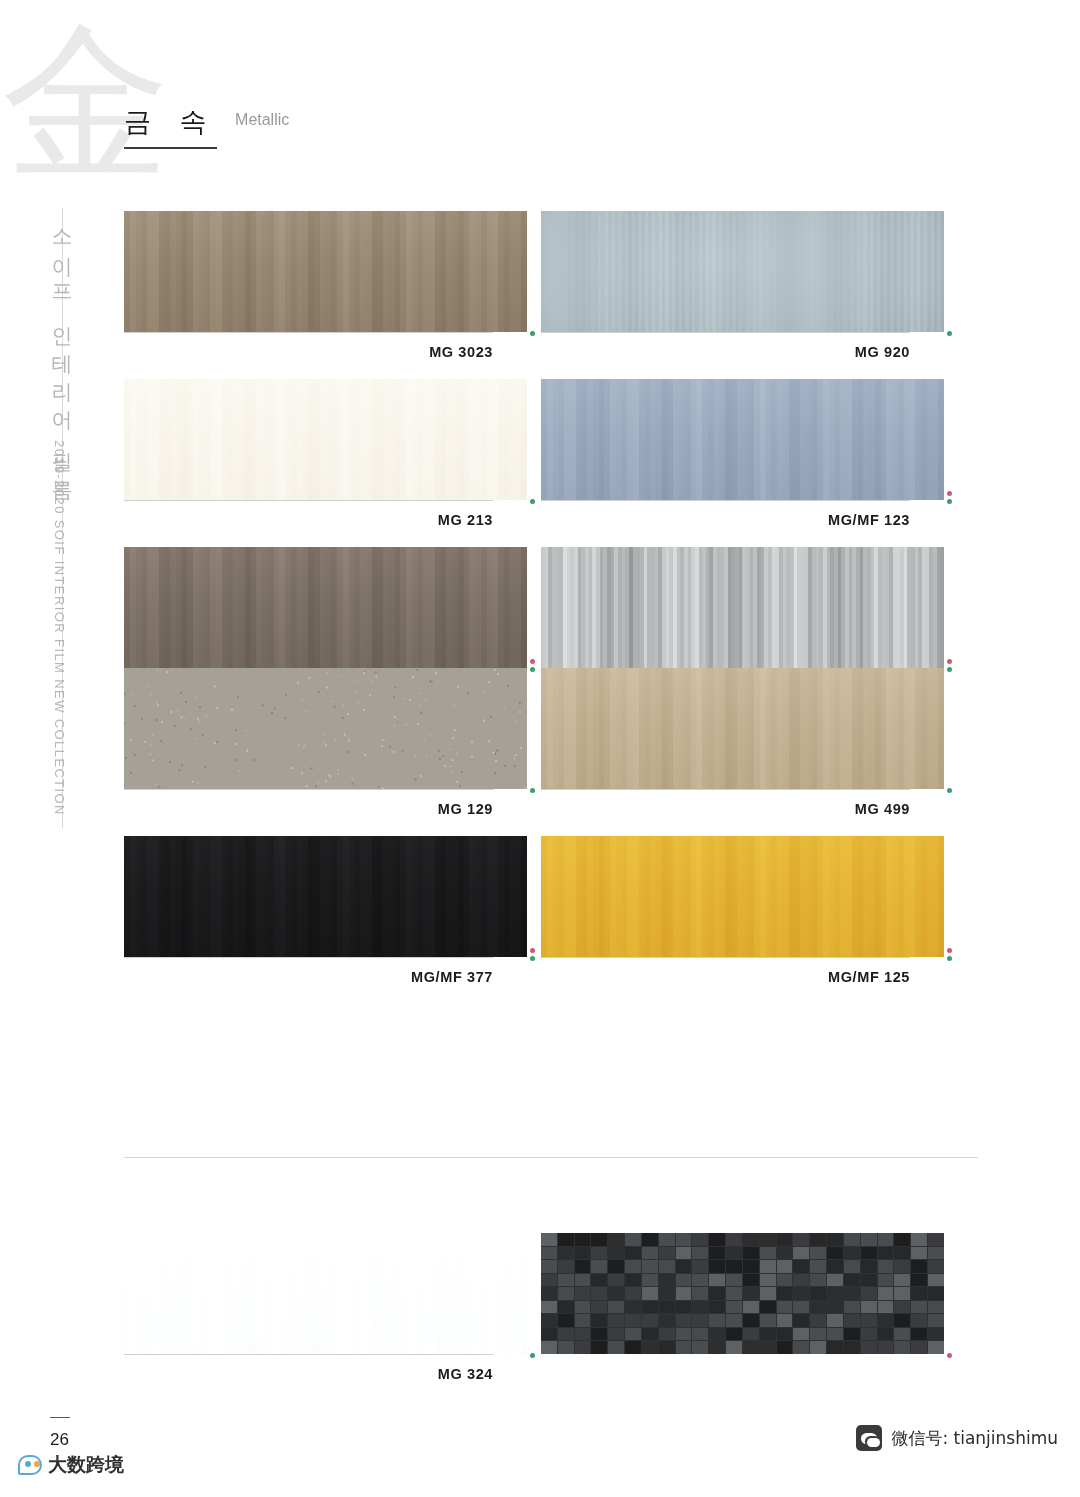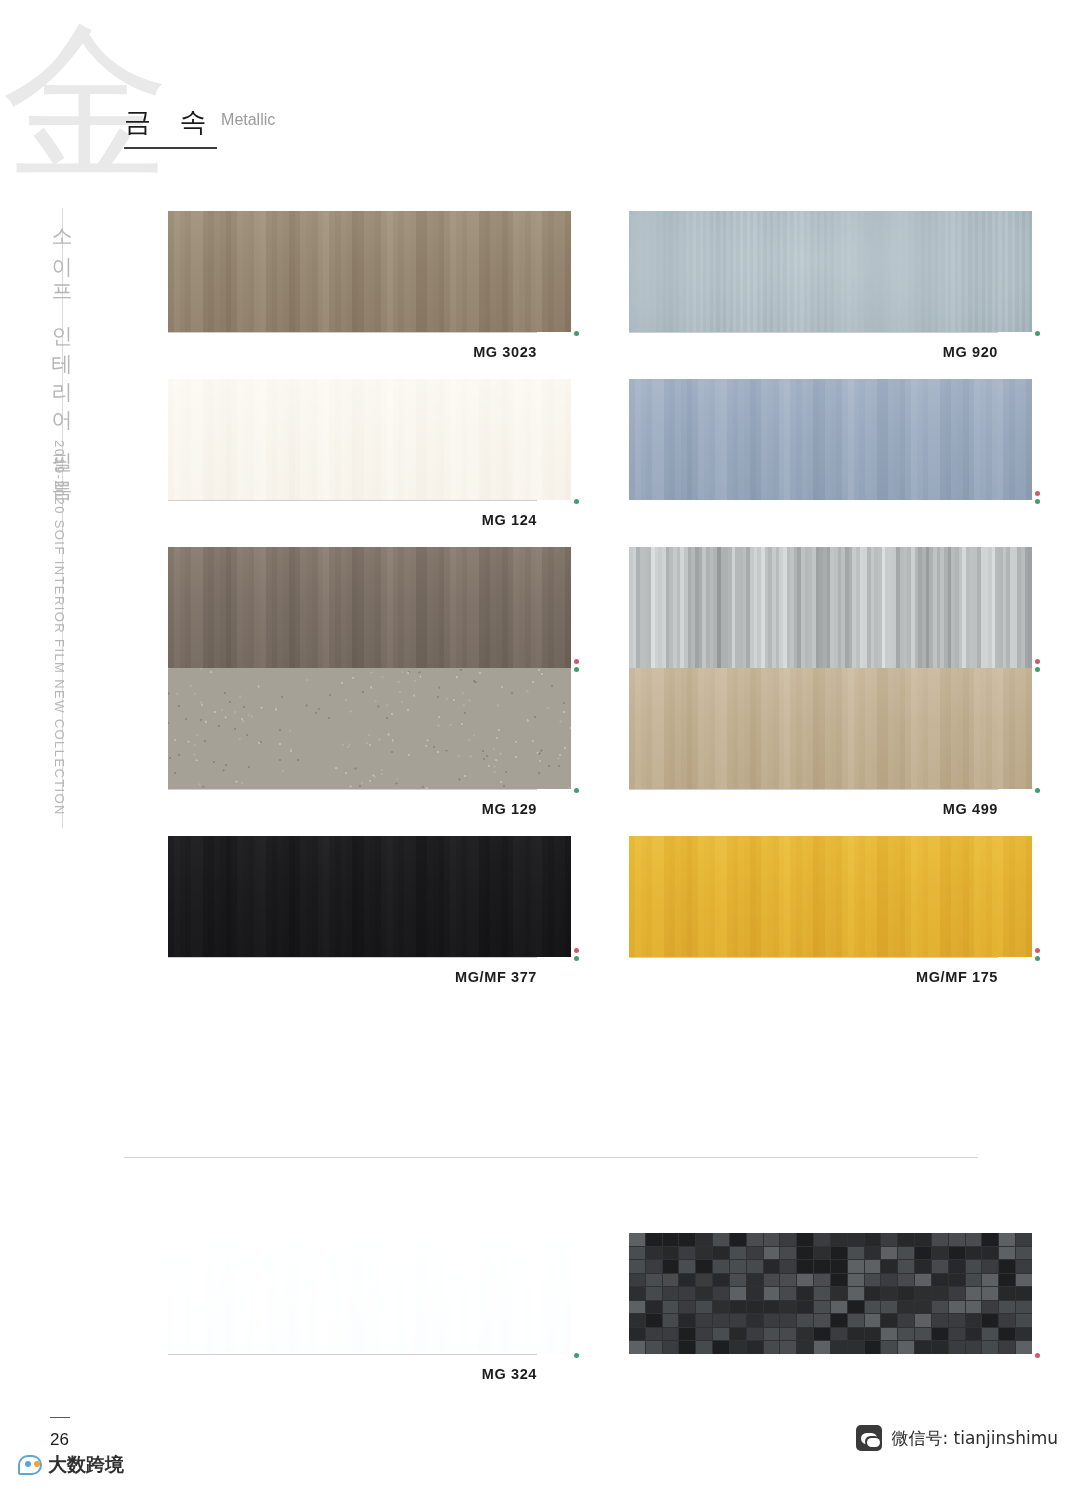--- a/index.html
+++ b/index.html
@@ -51,33 +51,34 @@
   .header-ko {
     display:inline-block;
     font-family:"DejaVu Sans", sans-serif;
     font-size:27px; letter-spacing:10px;
     color:#1a1a1a;
     border-bottom:2px solid #3b3b3b;
     padding-bottom:7px;
   }
   .header-en {
     display:inline-block;
+    margin-left:14px;
     font-size:16px;
     color:#9a9a9a;
     vertical-align:6px;
   }
 
   
   .grid {
     position:absolute;
     left:124px; top:211px;
     width:854px;
   }
   .row { display:flex; gap:48px; }
-  .cell { width:369px;margin-left:44px; }
+  .cell { width:369px; }
   .swatch {
     width:403px; height:121px;
     position:relative;
   }
   .swatch-inner { position:absolute; inset:0; }
   .caption {
     border-top:1px solid #cfcfcf;
     text-align:right;
     font-size:14.5px;
     font-weight:bold;
@@ -200,30 +201,31 @@
       </div>
     </div>
     <div class="row">
       <div class="cell">
         <div class="swatch">
           <div class="swatch-inner" style="background: linear-gradient(90deg, rgb(227, 220, 208) 0%, rgb(227, 220, 208) 1.43%, rgb(236, 229, 217) 1.43%, rgb(236, 229, 217) 2.86%, rgb(231, 224, 212) 2.86%, rgb(231, 224, 212) 4.29%, rgb(227, 220, 208) 4.29%, rgb(227, 220, 208) 5.71%, rgb(235, 228, 216) 5.71%, rgb(235, 228, 216) 7.14%, rgb(235, 228, 216) 7.14%, rgb(235, 228, 216) 8.57%, rgb(223, 216, 204) 8.57%, rgb(223, 216, 204) 10%, rgb(220, 213, 201) 10%, rgb(220, 213, 201) 11.43%, rgb(227, 220, 208) 11.43%, rgb(227, 220, 208) 12.86%, rgb(223, 216, 204) 12.86%, rgb(223, 216, 204) 14.29%, rgb(216, 209, 197) 14.29%, rgb(216, 209, 197) 15.71%, rgb(223, 216, 204) 15.71%, rgb(223, 216, 204) 17.14%, rgb(233, 226, 214) 17.14%, rgb(233, 226, 214) 18.57%, rgb(230, 223, 211) 18.57%, rgb(230, 223, 211) 20%, rgb(227, 220, 208) 20%, rgb(227, 220, 208) 21.43%, rgb(235, 228, 216) 21.43%, rgb(235, 228, 216) 22.86%, rgb(237, 230, 218) 22.86%, rgb(237, 230, 218) 24.29%, rgb(226, 219, 207) 24.29%, rgb(226, 219, 207) 25.71%, rgb(222, 215, 203) 25.71%, rgb(222, 215, 203) 27.14%, rgb(228, 221, 209) 27.14%, rgb(228, 221, 209) 28.57%, rgb(225, 218, 206) 28.57%, rgb(225, 218, 206) 30%, rgb(216, 209, 197) 30%, rgb(216, 209, 197) 31.43%, rgb(221, 214, 202) 31.43%, rgb(221, 214, 202) 32.86%, rgb(231, 224, 212) 32.86%, rgb(231, 224, 212) 34.29%, rgb(228, 221, 209) 34.29%, rgb(228, 221, 209) 35.72%, rgb(225, 218, 206) 35.72%, rgb(225, 218, 206) 37.14%, rgb(234, 227, 215) 37.14%, rgb(234, 227, 215) 38.57%, rgb(239, 232, 220) 38.57%, rgb(239, 232, 220) 40%, rgb(229, 222, 210) 40%, rgb(229, 222, 210) 41.43%, rgb(224, 217, 205) 41.43%, rgb(224, 217, 205) 42.86%, rgb(230, 223, 211) 42.86%, rgb(230, 223, 211) 44.29%, rgb(227, 220, 208) 44.29%, rgb(227, 220, 208) 45.72%, rgb(216, 209, 197) 45.72%, rgb(216, 209, 197) 47.14%, rgb(219, 212, 200) 47.14%, rgb(219, 212, 200) 48.57%, rgb(228, 221, 209) 48.57%, rgb(228, 221, 209) 50%, rgb(226, 219, 207) 50%, rgb(226, 219, 207) 51.43%, rgb(222, 215, 203) 51.43%, rgb(222, 215, 203) 52.86%, rgb(232, 225, 213) 52.86%, rgb(232, 225, 213) 54.29%, rgb(239, 232, 220) 54.29%, rgb(239, 232, 220) 55.72%, rgb(231, 224, 212) 55.72%, rgb(231, 224, 212) 57.14%, rgb(226, 219, 207) 57.14%, rgb(226, 219, 207) 58.57%, rgb(232, 225, 213) 58.57%, rgb(232, 225, 213) 60%, rgb(230, 223, 211) 60%, rgb(230, 223, 211) 61.43%, rgb(218, 211, 199) 61.43%, rgb(218, 211, 199) 62.86%, rgb(218, 211, 199) 62.86%, rgb(218, 211, 199) 64.29%, rgb(227, 220, 208) 64.29%, rgb(227, 220, 208) 65.72%, rgb(225, 218, 206) 65.72%, rgb(225, 218, 206) 67.14%, rgb(220, 213, 201) 67.14%, rgb(220, 213, 201) 68.57%, rgb(228, 221, 209) 68.57%, rgb(228, 221, 209) 70%, rgb(237, 230, 218) 70%, rgb(237, 230, 218) 71.43%, rgb(232, 225, 213) 71.43%, rgb(232, 225, 213) 72.86%, rgb(227, 220, 208) 72.86%, rgb(227, 220, 208) 74.29%, rgb(233, 226, 214) 74.29%, rgb(233, 226, 214) 75.72%, rgb(233, 226, 214) 75.72%, rgb(233, 226, 214) 77.14%, rgb(221, 214, 202) 77.14%, rgb(221, 214, 202) 78.57%, rgb(218, 211, 199) 78.57%, rgb(218, 211, 199) 80%, rgb(226, 219, 207) 80%, rgb(226, 219, 207) 81.43%, rgb(224, 217, 205) 81.43%, rgb(224, 217, 205) 82.86%, rgb(218, 211, 199) 82.86%, rgb(218, 211, 199) 84.29%, rgb(225, 218, 206) 84.29%, rgb(225, 218, 206) 85.72%, rgb(235, 228, 216) 85.72%, rgb(235, 228, 216) 87.14%, rgb(232, 225, 213) 87.14%, rgb(232, 225, 213) 88.57%, rgb(227, 220, 208) 88.57%, rgb(227, 220, 208) 90%, rgb(234, 227, 215) 90%, rgb(234, 227, 215) 91.43%, rgb(236, 229, 217) 91.43%, rgb(236, 229, 217) 92.86%, rgb(225, 218, 206) 92.86%, rgb(225, 218, 206) 94.29%, rgb(220, 213, 201) 94.29%, rgb(220, 213, 201) 95.72%, rgb(226, 219, 207) 95.72%, rgb(226, 219, 207) 97.14%, rgb(225, 218, 206) 97.14%, rgb(225, 218, 206) 98.57%, rgb(216, 209, 197) 98.57%, rgb(216, 209, 197) 100%), linear-gradient(rgb(237, 230, 218), rgb(227, 220, 208) 45%, rgb(219, 212, 200)) rgb(227, 220, 208); background-blend-mode: overlay, normal;"></div>
           <div class="dots">
             <span class="dot" style="background: rgb(63, 159, 106);"></span>
           </div>
         </div>
-        <div class="caption">MG 124</div>
+        <div class="caption">MG 213</div>
       </div>
       <div class="cell">
         <div class="swatch">
           <div class="swatch-inner" style="background: linear-gradient(90deg, rgb(142, 151, 164) 0%, rgb(142, 151, 164) 1.43%, rgb(151, 160, 173) 1.43%, rgb(151, 160, 173) 2.86%, rgb(146, 155, 168) 2.86%, rgb(146, 155, 168) 4.29%, rgb(142, 151, 164) 4.29%, rgb(142, 151, 164) 5.71%, rgb(150, 159, 172) 5.71%, rgb(150, 159, 172) 7.14%, rgb(150, 159, 172) 7.14%, rgb(150, 159, 172) 8.57%, rgb(138, 147, 160) 8.57%, rgb(138, 147, 160) 10%, rgb(135, 144, 157) 10%, rgb(135, 144, 157) 11.43%, rgb(142, 151, 164) 11.43%, rgb(142, 151, 164) 12.86%, rgb(138, 147, 160) 12.86%, rgb(138, 147, 160) 14.29%, rgb(131, 140, 153) 14.29%, rgb(131, 140, 153) 15.71%, rgb(138, 147, 160) 15.71%, rgb(138, 147, 160) 17.14%, rgb(148, 157, 170) 17.14%, rgb(148, 157, 170) 18.57%, rgb(145, 154, 167) 18.57%, rgb(145, 154, 167) 20%, rgb(142, 151, 164) 20%, rgb(142, 151, 164) 21.43%, rgb(150, 159, 172) 21.43%, rgb(150, 159, 172) 22.86%, rgb(152, 161, 174) 22.86%, rgb(152, 161, 174) 24.29%, rgb(141, 150, 163) 24.29%, rgb(141, 150, 163) 25.71%, rgb(137, 146, 159) 25.71%, rgb(137, 146, 159) 27.14%, rgb(143, 152, 165) 27.14%, rgb(143, 152, 165) 28.57%, rgb(140, 149, 162) 28.57%, rgb(140, 149, 162) 30%, rgb(131, 140, 153) 30%, rgb(131, 140, 153) 31.43%, rgb(136, 145, 158) 31.43%, rgb(136, 145, 158) 32.86%, rgb(146, 155, 168) 32.86%, rgb(146, 155, 168) 34.29%, rgb(143, 152, 165) 34.29%, rgb(143, 152, 165) 35.72%, rgb(140, 149, 162) 35.72%, rgb(140, 149, 162) 37.14%, rgb(149, 158, 171) 37.14%, rgb(149, 158, 171) 38.57%, rgb(154, 163, 176) 38.57%, rgb(154, 163, 176) 40%, rgb(144, 153, 166) 40%, rgb(144, 153, 166) 41.43%, rgb(139, 148, 161) 41.43%, rgb(139, 148, 161) 42.86%, rgb(145, 154, 167) 42.86%, rgb(145, 154, 167) 44.29%, rgb(142, 151, 164) 44.29%, rgb(142, 151, 164) 45.72%, rgb(131, 140, 153) 45.72%, rgb(131, 140, 153) 47.14%, rgb(134, 143, 156) 47.14%, rgb(134, 143, 156) 48.57%, rgb(143, 152, 165) 48.57%, rgb(143, 152, 165) 50%, rgb(141, 150, 163) 50%, rgb(141, 150, 163) 51.43%, rgb(137, 146, 159) 51.43%, rgb(137, 146, 159) 52.86%, rgb(147, 156, 169) 52.86%, rgb(147, 156, 169) 54.29%, rgb(154, 163, 176) 54.29%, rgb(154, 163, 176) 55.72%, rgb(146, 155, 168) 55.72%, rgb(146, 155, 168) 57.14%, rgb(141, 150, 163) 57.14%, rgb(141, 150, 163) 58.57%, rgb(147, 156, 169) 58.57%, rgb(147, 156, 169) 60%, rgb(145, 154, 167) 60%, rgb(145, 154, 167) 61.43%, rgb(133, 142, 155) 61.43%, rgb(133, 142, 155) 62.86%, rgb(133, 142, 155) 62.86%, rgb(133, 142, 155) 64.29%, rgb(142, 151, 164) 64.29%, rgb(142, 151, 164) 65.72%, rgb(140, 149, 162) 65.72%, rgb(140, 149, 162) 67.14%, rgb(135, 144, 157) 67.14%, rgb(135, 144, 157) 68.57%, rgb(143, 152, 165) 68.57%, rgb(143, 152, 165) 70%, rgb(152, 161, 174) 70%, rgb(152, 161, 174) 71.43%, rgb(147, 156, 169) 71.43%, rgb(147, 156, 169) 72.86%, rgb(142, 151, 164) 72.86%, rgb(142, 151, 164) 74.29%, rgb(148, 157, 170) 74.29%, rgb(148, 157, 170) 75.72%, rgb(148, 157, 170) 75.72%, rgb(148, 157, 170) 77.14%, rgb(136, 145, 158) 77.14%, rgb(136, 145, 158) 78.57%, rgb(133, 142, 155) 78.57%, rgb(133, 142, 155) 80%, rgb(141, 150, 163) 80%, rgb(141, 150, 163) 81.43%, rgb(139, 148, 161) 81.43%, rgb(139, 148, 161) 82.86%, rgb(133, 142, 155) 82.86%, rgb(133, 142, 155) 84.29%, rgb(140, 149, 162) 84.29%, rgb(140, 149, 162) 85.72%, rgb(150, 159, 172) 85.72%, rgb(150, 159, 172) 87.14%, rgb(147, 156, 169) 87.14%, rgb(147, 156, 169) 88.57%, rgb(142, 151, 164) 88.57%, rgb(142, 151, 164) 90%, rgb(149, 158, 171) 90%, rgb(149, 158, 171) 91.43%, rgb(151, 160, 173) 91.43%, rgb(151, 160, 173) 92.86%, rgb(140, 149, 162) 92.86%, rgb(140, 149, 162) 94.29%, rgb(135, 144, 157) 94.29%, rgb(135, 144, 157) 95.72%, rgb(141, 150, 163) 95.72%, rgb(141, 150, 163) 97.14%, rgb(140, 149, 162) 97.14%, rgb(140, 149, 162) 98.57%, rgb(131, 140, 153) 98.57%, rgb(131, 140, 153) 100%), linear-gradient(rgb(152, 161, 174), rgb(142, 151, 164) 45%, rgb(134, 143, 156)) rgb(142, 151, 164); background-blend-mode: overlay, normal;"></div>
           <div class="dots">
             <span class="dot" style="background: rgb(207, 90, 110);"></span>
             <span class="dot" style="background: rgb(63, 159, 106);"></span>
           </div>
         </div>
+        <div class="caption">MG/MF 123</div>
       </div>
     </div>
     <div class="row">
       <div class="cell">
         <div class="swatch">
           <div class="swatch-inner" style="background: linear-gradient(90deg, rgb(125, 119, 113) 0%, rgb(125, 119, 113) 1.43%, rgb(134, 128, 122) 1.43%, rgb(134, 128, 122) 2.86%, rgb(129, 123, 117) 2.86%, rgb(129, 123, 117) 4.29%, rgb(125, 119, 113) 4.29%, rgb(125, 119, 113) 5.71%, rgb(133, 127, 121) 5.71%, rgb(133, 127, 121) 7.14%, rgb(133, 127, 121) 7.14%, rgb(133, 127, 121) 8.57%, rgb(121, 115, 109) 8.57%, rgb(121, 115, 109) 10%, rgb(118, 112, 106) 10%, rgb(118, 112, 106) 11.43%, rgb(125, 119, 113) 11.43%, rgb(125, 119, 113) 12.86%, rgb(121, 115, 109) 12.86%, rgb(121, 115, 109) 14.29%, rgb(114, 108, 102) 14.29%, rgb(114, 108, 102) 15.71%, rgb(121, 115, 109) 15.71%, rgb(121, 115, 109) 17.14%, rgb(131, 125, 119) 17.14%, rgb(131, 125, 119) 18.57%, rgb(128, 122, 116) 18.57%, rgb(128, 122, 116) 20%, rgb(125, 119, 113) 20%, rgb(125, 119, 113) 21.43%, rgb(133, 127, 121) 21.43%, rgb(133, 127, 121) 22.86%, rgb(135, 129, 123) 22.86%, rgb(135, 129, 123) 24.29%, rgb(124, 118, 112) 24.29%, rgb(124, 118, 112) 25.71%, rgb(120, 114, 108) 25.71%, rgb(120, 114, 108) 27.14%, rgb(126, 120, 114) 27.14%, rgb(126, 120, 114) 28.57%, rgb(123, 117, 111) 28.57%, rgb(123, 117, 111) 30%, rgb(114, 108, 102) 30%, rgb(114, 108, 102) 31.43%, rgb(119, 113, 107) 31.43%, rgb(119, 113, 107) 32.86%, rgb(129, 123, 117) 32.86%, rgb(129, 123, 117) 34.29%, rgb(126, 120, 114) 34.29%, rgb(126, 120, 114) 35.72%, rgb(123, 117, 111) 35.72%, rgb(123, 117, 111) 37.14%, rgb(132, 126, 120) 37.14%, rgb(132, 126, 120) 38.57%, rgb(137, 131, 125) 38.57%, rgb(137, 131, 125) 40%, rgb(127, 121, 115) 40%, rgb(127, 121, 115) 41.43%, rgb(122, 116, 110) 41.43%, rgb(122, 116, 110) 42.86%, rgb(128, 122, 116) 42.86%, rgb(128, 122, 116) 44.29%, rgb(125, 119, 113) 44.29%, rgb(125, 119, 113) 45.72%, rgb(114, 108, 102) 45.72%, rgb(114, 108, 102) 47.14%, rgb(117, 111, 105) 47.14%, rgb(117, 111, 105) 48.57%, rgb(126, 120, 114) 48.57%, rgb(126, 120, 114) 50%, rgb(124, 118, 112) 50%, rgb(124, 118, 112) 51.43%, rgb(120, 114, 108) 51.43%, rgb(120, 114, 108) 52.86%, rgb(130, 124, 118) 52.86%, rgb(130, 124, 118) 54.29%, rgb(137, 131, 125) 54.29%, rgb(137, 131, 125) 55.72%, rgb(129, 123, 117) 55.72%, rgb(129, 123, 117) 57.14%, rgb(124, 118, 112) 57.14%, rgb(124, 118, 112) 58.57%, rgb(130, 124, 118) 58.57%, rgb(130, 124, 118) 60%, rgb(128, 122, 116) 60%, rgb(128, 122, 116) 61.43%, rgb(116, 110, 104) 61.43%, rgb(116, 110, 104) 62.86%, rgb(116, 110, 104) 62.86%, rgb(116, 110, 104) 64.29%, rgb(125, 119, 113) 64.29%, rgb(125, 119, 113) 65.72%, rgb(123, 117, 111) 65.72%, rgb(123, 117, 111) 67.14%, rgb(118, 112, 106) 67.14%, rgb(118, 112, 106) 68.57%, rgb(126, 120, 114) 68.57%, rgb(126, 120, 114) 70%, rgb(135, 129, 123) 70%, rgb(135, 129, 123) 71.43%, rgb(130, 124, 118) 71.43%, rgb(130, 124, 118) 72.86%, rgb(125, 119, 113) 72.86%, rgb(125, 119, 113) 74.29%, rgb(131, 125, 119) 74.29%, rgb(131, 125, 119) 75.72%, rgb(131, 125, 119) 75.72%, rgb(131, 125, 119) 77.14%, rgb(119, 113, 107) 77.14%, rgb(119, 113, 107) 78.57%, rgb(116, 110, 104) 78.57%, rgb(116, 110, 104) 80%, rgb(124, 118, 112) 80%, rgb(124, 118, 112) 81.43%, rgb(122, 116, 110) 81.43%, rgb(122, 116, 110) 82.86%, rgb(116, 110, 104) 82.86%, rgb(116, 110, 104) 84.29%, rgb(123, 117, 111) 84.29%, rgb(123, 117, 111) 85.72%, rgb(133, 127, 121) 85.72%, rgb(133, 127, 121) 87.14%, rgb(130, 124, 118) 87.14%, rgb(130, 124, 118) 88.57%, rgb(125, 119, 113) 88.57%, rgb(125, 119, 113) 90%, rgb(132, 126, 120) 90%, rgb(132, 126, 120) 91.43%, rgb(134, 128, 122) 91.43%, rgb(134, 128, 122) 92.86%, rgb(123, 117, 111) 92.86%, rgb(123, 117, 111) 94.29%, rgb(118, 112, 106) 94.29%, rgb(118, 112, 106) 95.72%, rgb(124, 118, 112) 95.72%, rgb(124, 118, 112) 97.14%, rgb(123, 117, 111) 97.14%, rgb(123, 117, 111) 98.57%, rgb(114, 108, 102) 98.57%, rgb(114, 108, 102) 100%), linear-gradient(rgb(135, 129, 123), rgb(125, 119, 113) 45%, rgb(117, 111, 105)) rgb(125, 119, 113); background-blend-mode: overlay, normal;"></div>
           <div class="dots">
             <span class="dot" style="background: rgb(207, 90, 110);"></span>
             <span class="dot" style="background: rgb(63, 159, 106);"></span>
           </div>
@@ -271,21 +273,21 @@
         <div class="caption">MG/MF 377</div>
       </div>
       <div class="cell">
         <div class="swatch">
           <div class="swatch-inner" style="background: linear-gradient(90deg, rgb(195, 156, 81) 0%, rgb(195, 156, 81) 1.43%, rgb(204, 165, 90) 1.43%, rgb(204, 165, 90) 2.86%, rgb(199, 160, 85) 2.86%, rgb(199, 160, 85) 4.29%, rgb(195, 156, 81) 4.29%, rgb(195, 156, 81) 5.71%, rgb(203, 164, 89) 5.71%, rgb(203, 164, 89) 7.14%, rgb(203, 164, 89) 7.14%, rgb(203, 164, 89) 8.57%, rgb(191, 152, 77) 8.57%, rgb(191, 152, 77) 10%, rgb(188, 149, 74) 10%, rgb(188, 149, 74) 11.43%, rgb(195, 156, 81) 11.43%, rgb(195, 156, 81) 12.86%, rgb(191, 152, 77) 12.86%, rgb(191, 152, 77) 14.29%, rgb(184, 145, 70) 14.29%, rgb(184, 145, 70) 15.71%, rgb(191, 152, 77) 15.71%, rgb(191, 152, 77) 17.14%, rgb(201, 162, 87) 17.14%, rgb(201, 162, 87) 18.57%, rgb(198, 159, 84) 18.57%, rgb(198, 159, 84) 20%, rgb(195, 156, 81) 20%, rgb(195, 156, 81) 21.43%, rgb(203, 164, 89) 21.43%, rgb(203, 164, 89) 22.86%, rgb(205, 166, 91) 22.86%, rgb(205, 166, 91) 24.29%, rgb(194, 155, 80) 24.29%, rgb(194, 155, 80) 25.71%, rgb(190, 151, 76) 25.71%, rgb(190, 151, 76) 27.14%, rgb(196, 157, 82) 27.14%, rgb(196, 157, 82) 28.57%, rgb(193, 154, 79) 28.57%, rgb(193, 154, 79) 30%, rgb(184, 145, 70) 30%, rgb(184, 145, 70) 31.43%, rgb(189, 150, 75) 31.43%, rgb(189, 150, 75) 32.86%, rgb(199, 160, 85) 32.86%, rgb(199, 160, 85) 34.29%, rgb(196, 157, 82) 34.29%, rgb(196, 157, 82) 35.72%, rgb(193, 154, 79) 35.72%, rgb(193, 154, 79) 37.14%, rgb(202, 163, 88) 37.14%, rgb(202, 163, 88) 38.57%, rgb(207, 168, 93) 38.57%, rgb(207, 168, 93) 40%, rgb(197, 158, 83) 40%, rgb(197, 158, 83) 41.43%, rgb(192, 153, 78) 41.43%, rgb(192, 153, 78) 42.86%, rgb(198, 159, 84) 42.86%, rgb(198, 159, 84) 44.29%, rgb(195, 156, 81) 44.29%, rgb(195, 156, 81) 45.72%, rgb(184, 145, 70) 45.72%, rgb(184, 145, 70) 47.14%, rgb(187, 148, 73) 47.14%, rgb(187, 148, 73) 48.57%, rgb(196, 157, 82) 48.57%, rgb(196, 157, 82) 50%, rgb(194, 155, 80) 50%, rgb(194, 155, 80) 51.43%, rgb(190, 151, 76) 51.43%, rgb(190, 151, 76) 52.86%, rgb(200, 161, 86) 52.86%, rgb(200, 161, 86) 54.29%, rgb(207, 168, 93) 54.29%, rgb(207, 168, 93) 55.72%, rgb(199, 160, 85) 55.72%, rgb(199, 160, 85) 57.14%, rgb(194, 155, 80) 57.14%, rgb(194, 155, 80) 58.57%, rgb(200, 161, 86) 58.57%, rgb(200, 161, 86) 60%, rgb(198, 159, 84) 60%, rgb(198, 159, 84) 61.43%, rgb(186, 147, 72) 61.43%, rgb(186, 147, 72) 62.86%, rgb(186, 147, 72) 62.86%, rgb(186, 147, 72) 64.29%, rgb(195, 156, 81) 64.29%, rgb(195, 156, 81) 65.72%, rgb(193, 154, 79) 65.72%, rgb(193, 154, 79) 67.14%, rgb(188, 149, 74) 67.14%, rgb(188, 149, 74) 68.57%, rgb(196, 157, 82) 68.57%, rgb(196, 157, 82) 70%, rgb(205, 166, 91) 70%, rgb(205, 166, 91) 71.43%, rgb(200, 161, 86) 71.43%, rgb(200, 161, 86) 72.86%, rgb(195, 156, 81) 72.86%, rgb(195, 156, 81) 74.29%, rgb(201, 162, 87) 74.29%, rgb(201, 162, 87) 75.72%, rgb(201, 162, 87) 75.72%, rgb(201, 162, 87) 77.14%, rgb(189, 150, 75) 77.14%, rgb(189, 150, 75) 78.57%, rgb(186, 147, 72) 78.57%, rgb(186, 147, 72) 80%, rgb(194, 155, 80) 80%, rgb(194, 155, 80) 81.43%, rgb(192, 153, 78) 81.43%, rgb(192, 153, 78) 82.86%, rgb(186, 147, 72) 82.86%, rgb(186, 147, 72) 84.29%, rgb(193, 154, 79) 84.29%, rgb(193, 154, 79) 85.72%, rgb(203, 164, 89) 85.72%, rgb(203, 164, 89) 87.14%, rgb(200, 161, 86) 87.14%, rgb(200, 161, 86) 88.57%, rgb(195, 156, 81) 88.57%, rgb(195, 156, 81) 90%, rgb(202, 163, 88) 90%, rgb(202, 163, 88) 91.43%, rgb(204, 165, 90) 91.43%, rgb(204, 165, 90) 92.86%, rgb(193, 154, 79) 92.86%, rgb(193, 154, 79) 94.29%, rgb(188, 149, 74) 94.29%, rgb(188, 149, 74) 95.72%, rgb(194, 155, 80) 95.72%, rgb(194, 155, 80) 97.14%, rgb(193, 154, 79) 97.14%, rgb(193, 154, 79) 98.57%, rgb(184, 145, 70) 98.57%, rgb(184, 145, 70) 100%), linear-gradient(rgb(205, 166, 91), rgb(195, 156, 81) 45%, rgb(187, 148, 73)) rgb(195, 156, 81); background-blend-mode: overlay, normal;"></div>
           <div class="dots">
             <span class="dot" style="background: rgb(207, 90, 110);"></span>
             <span class="dot" style="background: rgb(63, 159, 106);"></span>
           </div>
         </div>
-        <div class="caption">MG/MF 175</div>
+        <div class="caption">MG/MF 125</div>
       </div>
     </div>
   </div>
 
 <div class="divider"></div>
 
 <div class="grid2" id="grid-bottom">
     <div class="row">
       <div class="cell">
         <div class="swatch">

